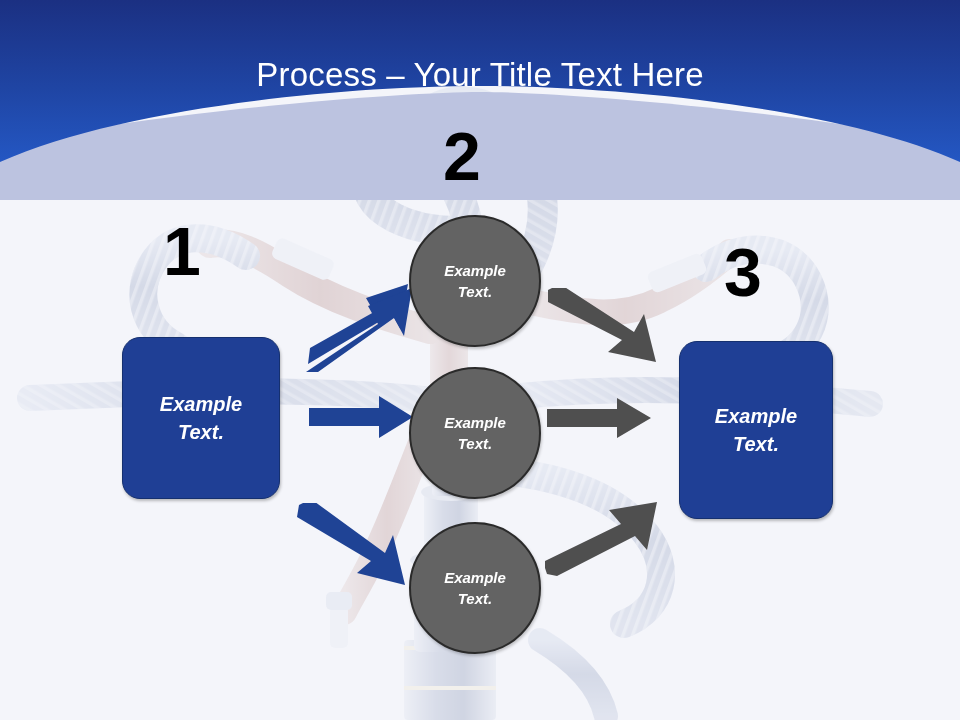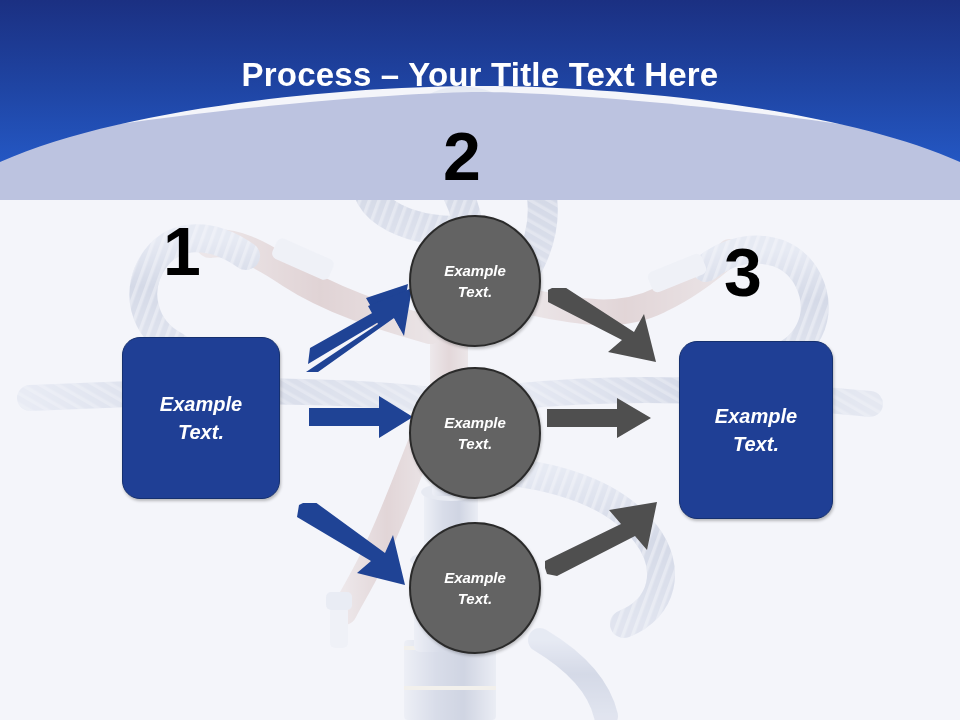--- a/index.html
+++ b/index.html
@@ -37,22 +37,22 @@
     position: absolute;
     left: 0; top: 55px;
     width: 960px;
     text-align: center;
     color: #ffffff;
     font-size: 33px;
     line-height: 40px;
     letter-spacing: 0.2px;
     white-space: nowrap;
   }
-  .slide-title .t-strong { font-weight: bold; }
-  .slide-title .t-light  { font-weight: bold; }
+  .slide-title .t-strong { font-weight: normal; }
+  .slide-title .t-light  { font-weight: normal; }
 
   
   .step-num {
     position: absolute;
     color: #000000;
     font-weight: bold;
     font-size: 68px;
     line-height: 68px;
     font-family: "Liberation Sans", sans-serif;
   }

